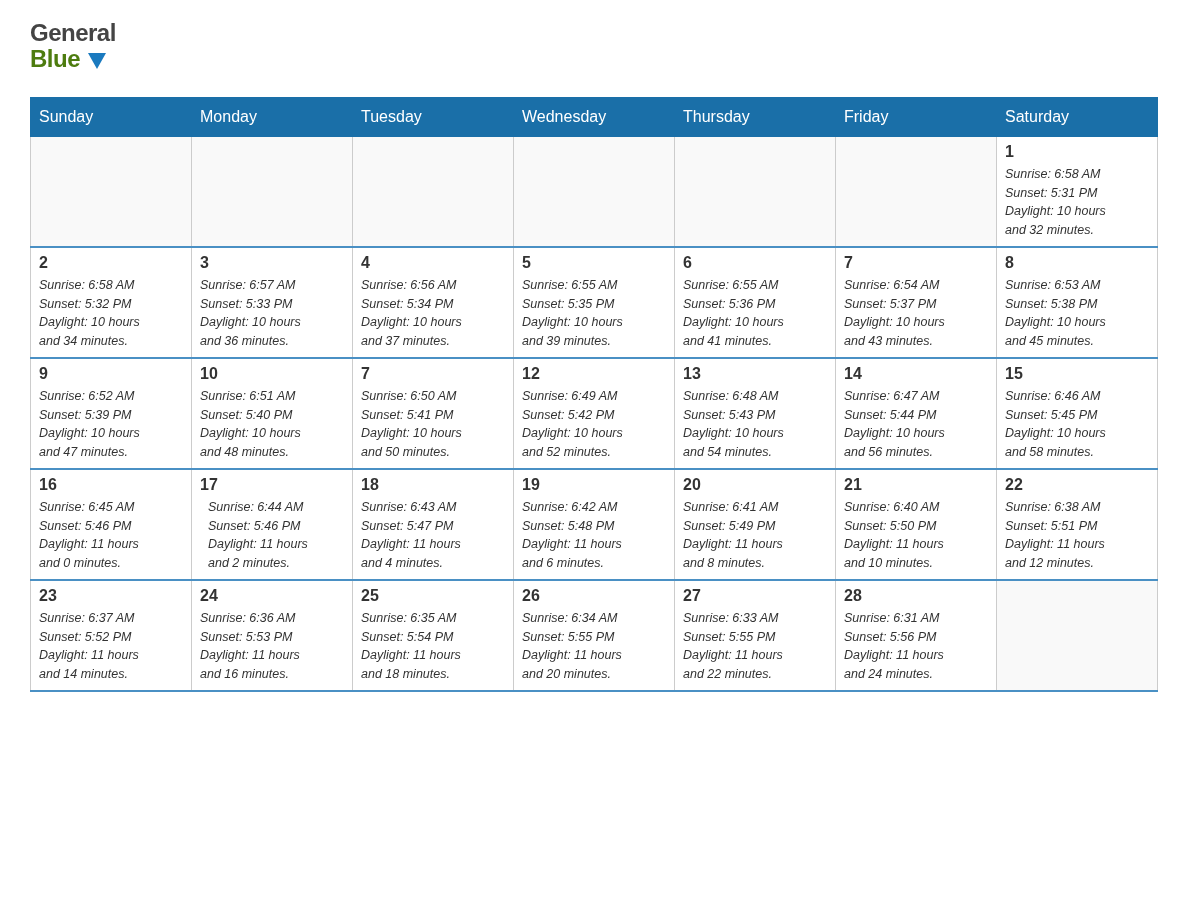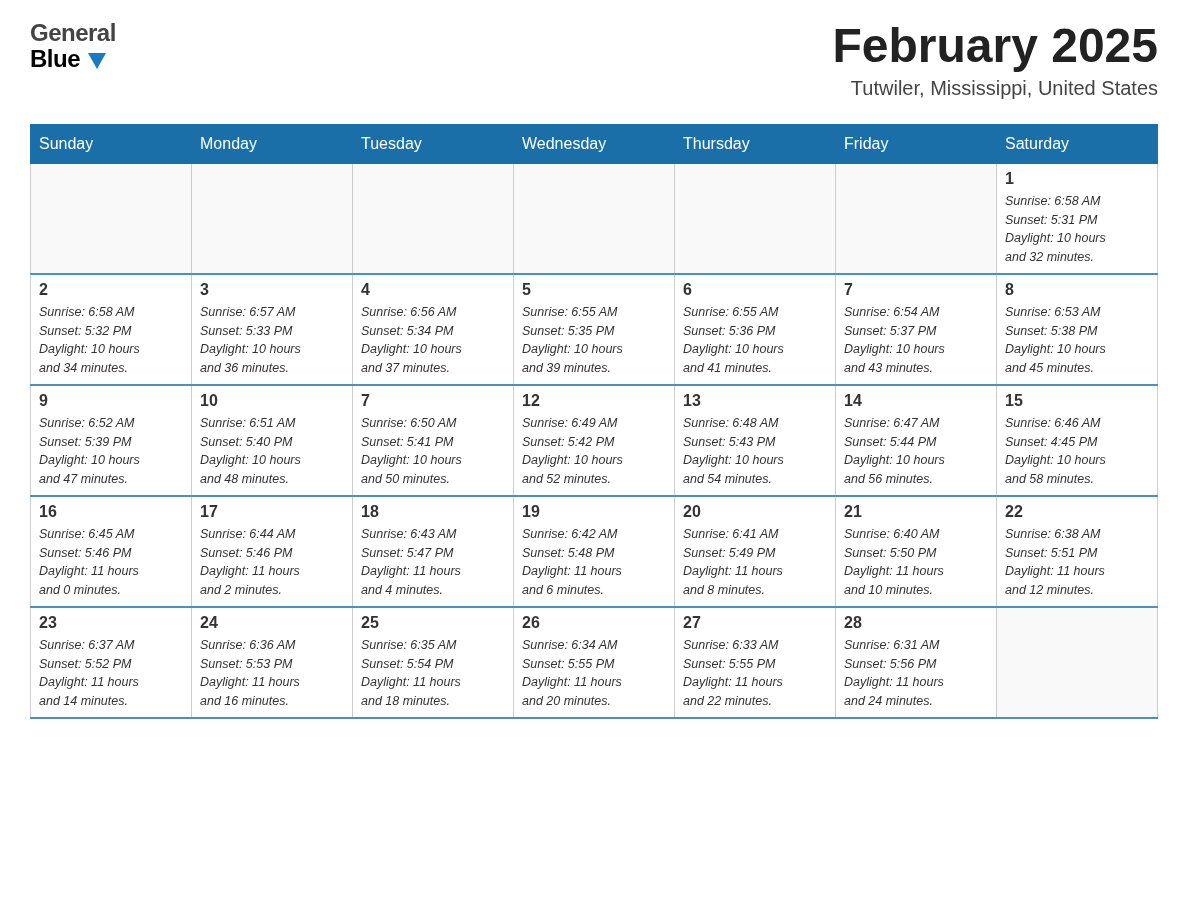--- a/index.html
+++ b/index.html
@@ -86,21 +86,21 @@
     .logo-line1 {
       font-size: 24px;
       font-weight: bold;
       color: #444;
       letter-spacing: -0.5px;
       line-height: 1.1;
     }
     .logo-line2 {
       font-size: 24px;
       font-weight: bold;
-      color: #000000;
+      color: #4d7c0f;
       letter-spacing: -0.5px;
       line-height: 1.1;
     }
   </style>
 </head>
 <body>
 
 <div class="header">
   <div class="logo">
     <div class="logo-row">
@@ -108,24 +108,20 @@
         <span class="logo-line1">General</span>
         <span class="logo-line2">
           <span>Blue</span>
           <svg width="18" height="16" viewBox="0 0 18 16" style="display:inline-block; vertical-align:middle; margin-left:2px;">
             <polygon points="0,0 18,0 9,16" fill="#1a7abf"></polygon>
           </svg>
         </span>
       </div>
     </div>
   </div>
-  <div class="title-block">
-    <div class="month-title">February 2025</div>
-    <div class="location-title">Tutwiler, Mississippi, United States</div>
-  </div>
 </div>
 
 <table class="calendar">
   <thead>
     <tr>
     <th>Sunday</th>
         <th>Monday</th>
         <th>Tuesday</th>
         <th>Wednesday</th>
         <th>Thursday</th>
@@ -239,36 +235,36 @@
         <td>
           <span class="day-number">14</span>
           <div class="day-info" style="white-space: pre-line;">Sunrise: 6:47 AM
 Sunset: 5:44 PM
 Daylight: 10 hours
 and 56 minutes.</div>
         </td>
         <td>
           <span class="day-number">15</span>
           <div class="day-info" style="white-space: pre-line;">Sunrise: 6:46 AM
-Sunset: 4:45 PM
+Sunset: 5:45 PM
 Daylight: 10 hours
 and 58 minutes.</div>
         </td>
       </tr>
       <tr>
         <td>
           <span class="day-number">16</span>
           <div class="day-info" style="white-space: pre-line;">Sunrise: 6:45 AM
 Sunset: 5:46 PM
 Daylight: 11 hours
 and 0 minutes.</div>
         </td>
         <td>
           <span class="day-number">17</span>
-          <div class="day-info" style="white-space: pre-line;">Sunrise: 6:44 AM
+          <div class="day-info" style="white-space: pre-line; margin-left: 8px;">Sunrise: 6:44 AM
 Sunset: 5:46 PM
 Daylight: 11 hours
 and 2 minutes.</div>
         </td>
         <td>
           <span class="day-number">18</span>
           <div class="day-info" style="white-space: pre-line;">Sunrise: 6:43 AM
 Sunset: 5:47 PM
 Daylight: 11 hours
 and 4 minutes.</div>

